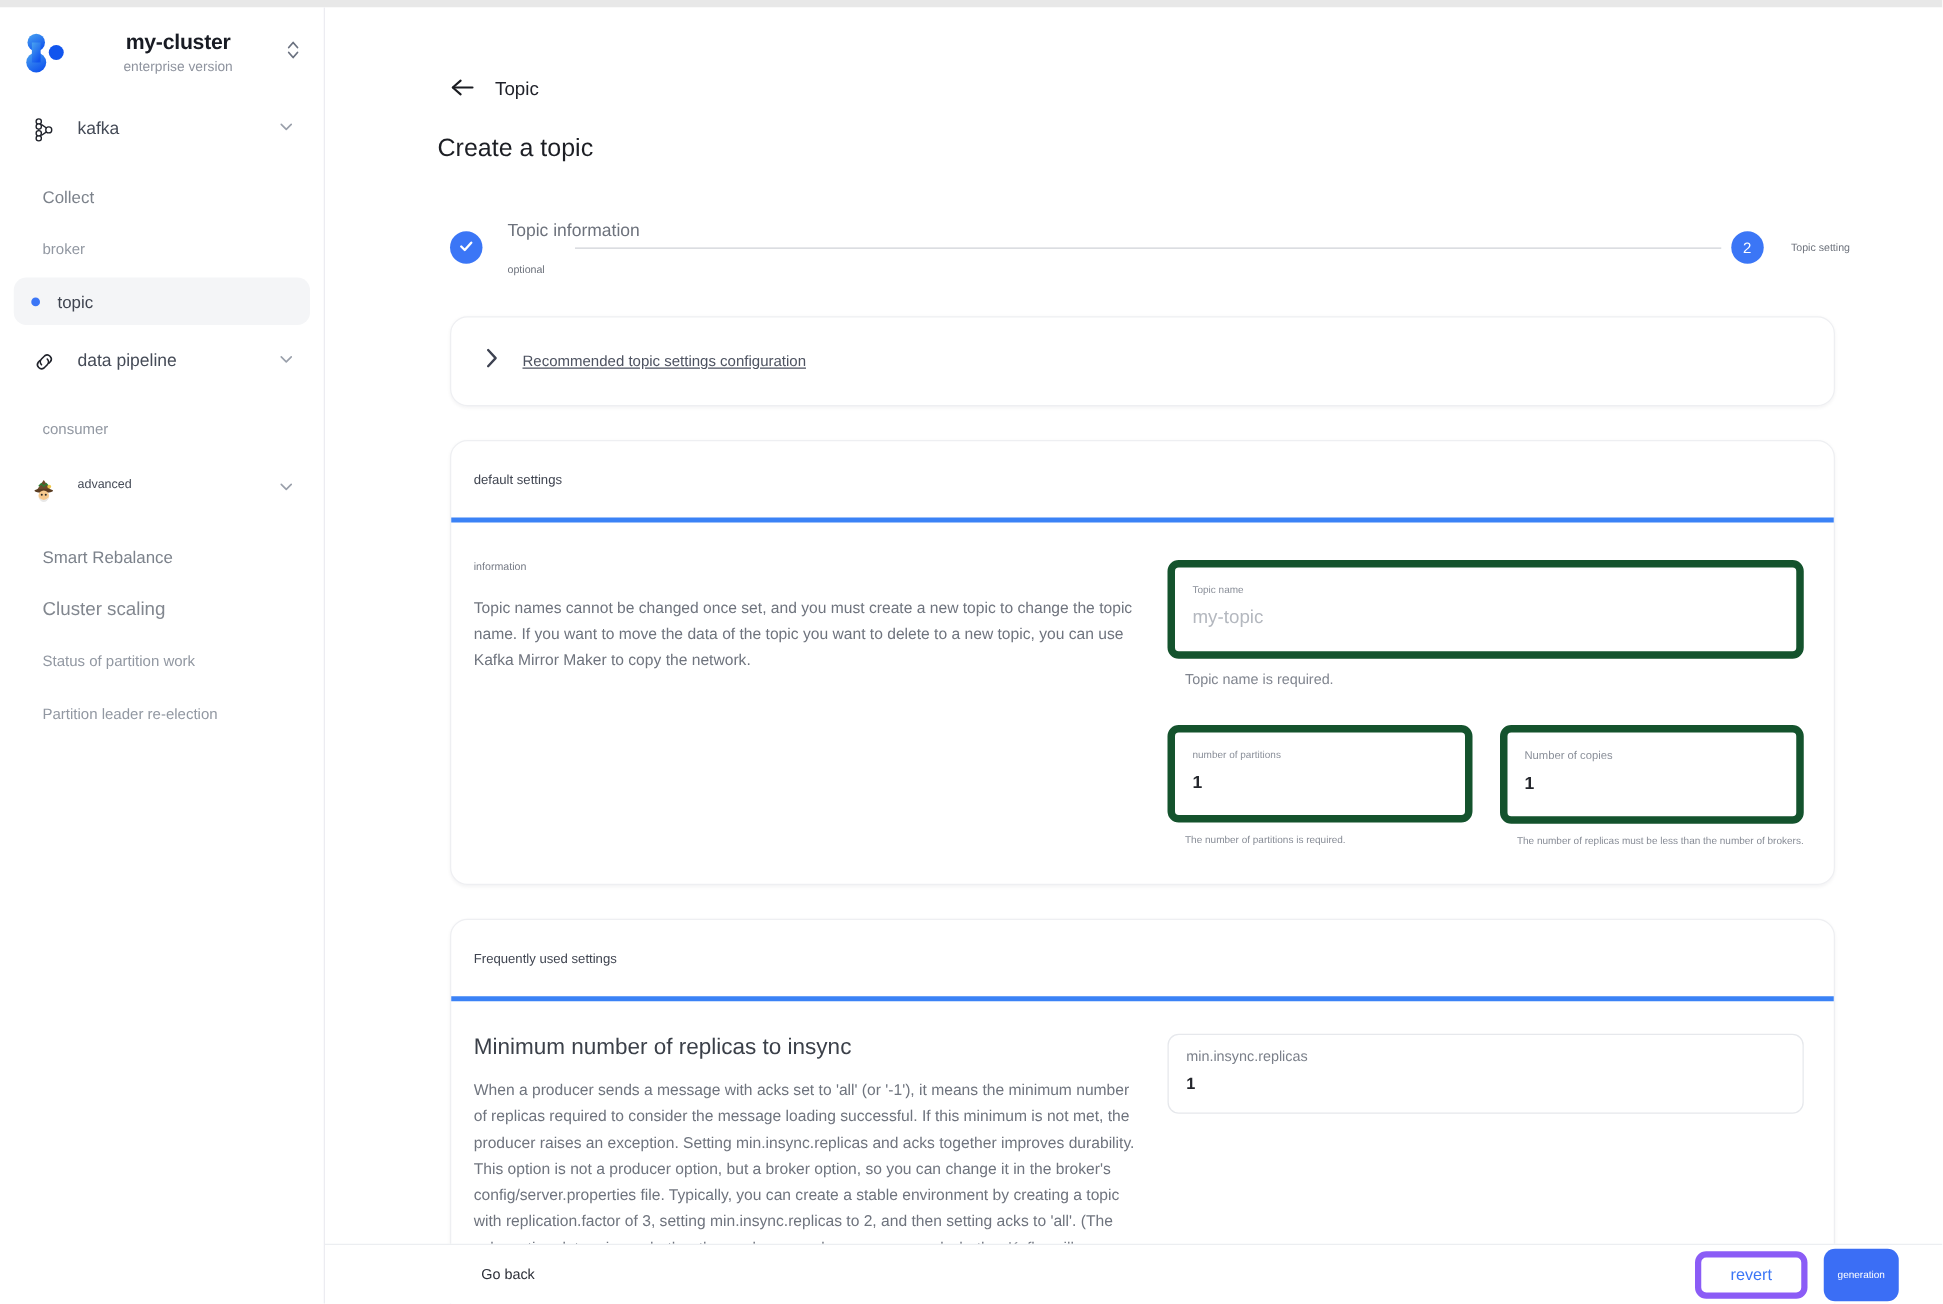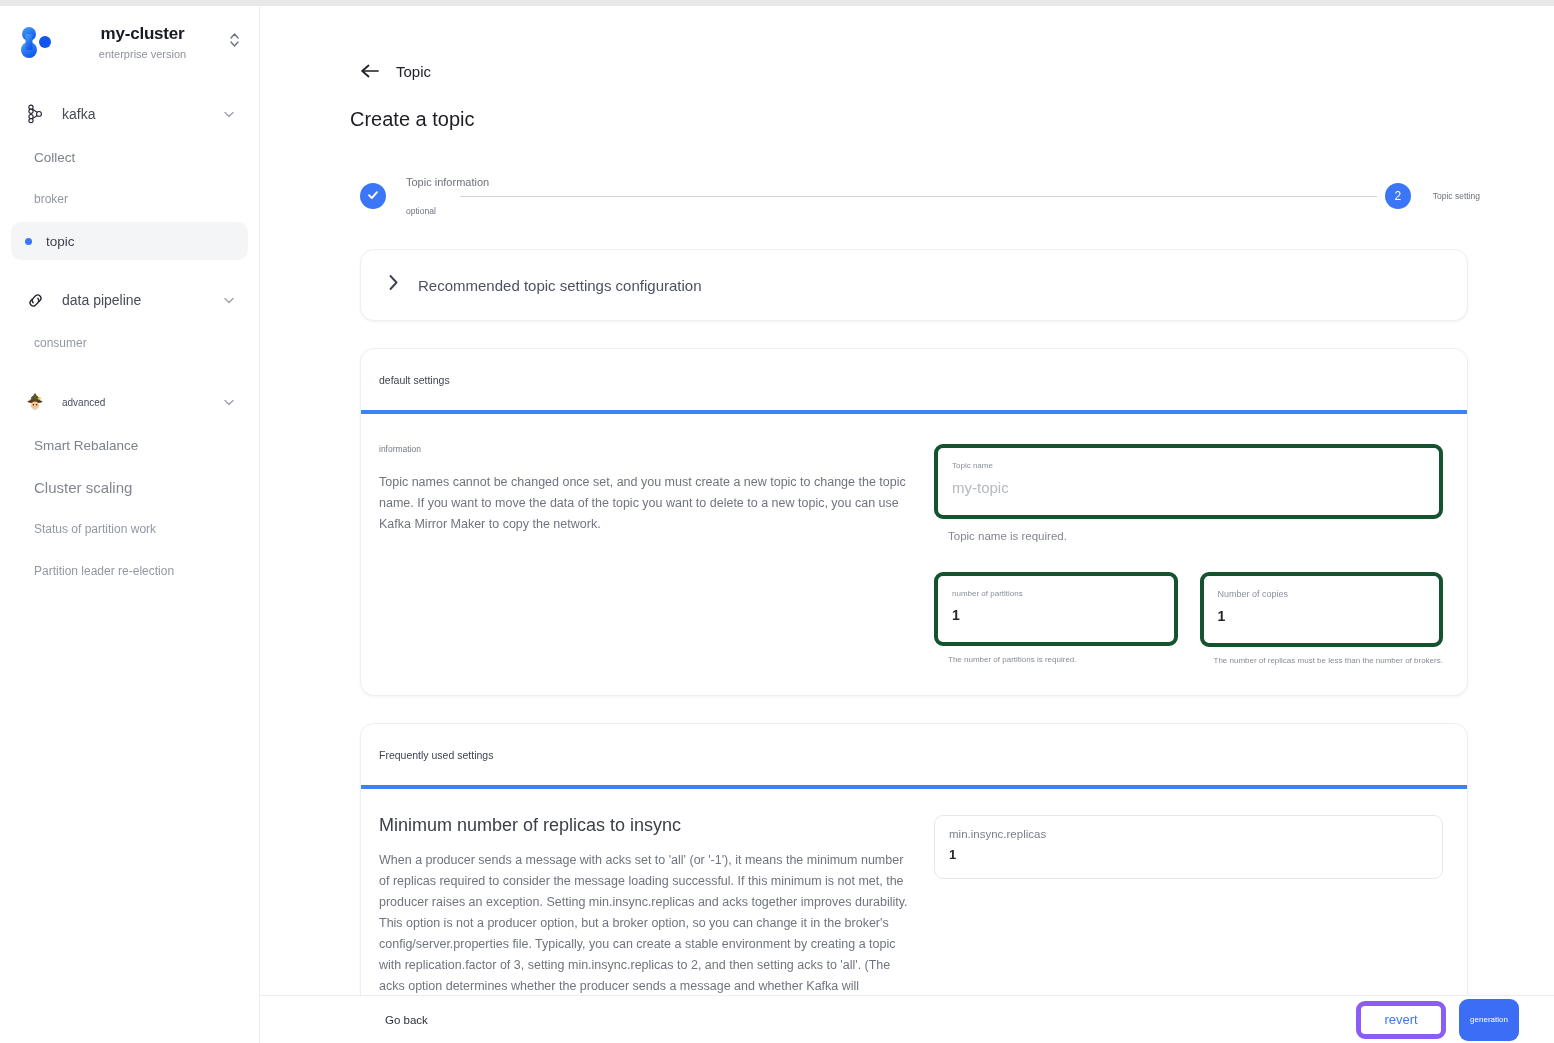--- a/index.html
+++ b/index.html
@@ -28,21 +28,21 @@
   .brand-logo { width: 44px; height: 44px; position: relative; flex: 0 0 44px; }
   .brand-text { flex: 1; text-align: center; padding-left: 4px; }
   .brand-name {
     font-size: 17px; font-weight: bold; color: #181b23; letter-spacing: -0.2px;
   }
   .brand-sub { font-size: 11px; color: #8e939e; margin-top: 4px; }
   .brand-switch { width: 22px; color: #6b7280; text-align: center; }
 
   .nav { padding-top: 16px; }
   .nav-group {
-    display: flex; align-items: center; height: 40px;
+    display: flex; align-items: flex-start; height: 40px;
     padding: 0 22px 0 22px; cursor: pointer;
   }
   .nav-group-icon {
     width: 26px; flex: 0 0 26px; display: flex; align-items: center; justify-content: center;
   }
   .nav-group-label {
     flex: 1; font-size: 14px; color: #454b57; padding-left: 14px;
   }
   .nav-group-chev { width: 16px; color: #9aa0ab; display: flex; align-items: center; justify-content: center; }
 
@@ -110,52 +110,52 @@
     display: flex; align-items: center;
     margin: 45px 0 0 100px; width: 1120px;
   }
   .step-circle {
     width: 26px; height: 26px; border-radius: 50%; background: #3b76f6;
     color: #ffffff; display: flex; align-items: center; justify-content: center;
     font-size: 12px; flex: 0 0 26px;
   }
   .step-check { font-size: 14px; }
   .step-texts { padding-left: 20px; width: 66px; }
-  .step-label { font-size: 11px; color: #6d727c; white-space: nowrap; }
+  .step-label { font-size: 14px; color: #6d727c; white-space: nowrap; }
   .step-opt { font-size: 8.5px; color: #6d727c; margin-top: 18px; }
   .step-line { flex: 1; height: 1px; background: #cfd2d8; margin: 0 8px; }
   .step-label-2 { font-size: 8.5px; color: #6d727c; padding-left: 22px; white-space: nowrap; }
 
   
   .cards-wrap { margin: 33px 0 0 100px; width: 1108px; }
   .card {
     background: #ffffff; border: 1px solid #eeeff2; border-radius: 14px;
     box-shadow: 0 1px 3px rgba(16,24,40,0.05);
     margin-bottom: 27px;
   }
   .card-accordion {
     display: flex; align-items: center; height: 70px; padding-left: 20px; cursor: pointer;
   }
   .acc-chevron { font-size: 19px; color: #3d4251; width: 24px; text-align: center; }
-  .acc-label { font-size: 15px; color: #4d5260; padding-left: 13px; }
+  .acc-label { font-size: 12px; color: #4d5260; padding-left: 13px; text-decoration: underline; }
 
   .card-head { height: 65px; display: flex; align-items: center; padding-left: 18px;
     border-bottom: 4px solid #3b82f6; }
   .card-head-title { font-size: 10.5px; color: #3f4450; }
 
   .card-body { display: flex; padding: 30px 24px 30px 18px; }
   .col-left { width: 545px; padding-right: 10px; }
   .col-right { flex: 1; padding-left: 10px; }
 
   .info-label { font-size: 8.5px; color: #757a85; margin-bottom: 18px; }
   .info-text { font-size: 12.5px; color: #6f747e; line-height: 21px; }
 
   
   .field {
-    border: 4px solid #14532d; border-radius: 9px;
+    border: 6px solid #14532d; border-radius: 9px;
     padding: 11px 14px 13px 14px; background: #ffffff;
   }
   .field-label { font-size: 8px; color: #8a8f99; }
   .field-value { font-size: 15px; color: #b4b8bf; margin-top: 9px; }
   .field-value.filled { color: #24262c; font-weight: bold; font-size: 14px; }
   .field-hint { font-size: 11.5px; color: #80858f; margin: 11px 0 0 14px; }
   .field-hint.sm { font-size: 8px; color: #878c96; margin-top: 9px; }
   .field-row { display: flex; gap: 22px; margin-top: 30px; }
   .field-row > div { flex: 1; }
   .field-tall { padding: 13px 14px 19px 14px; }

